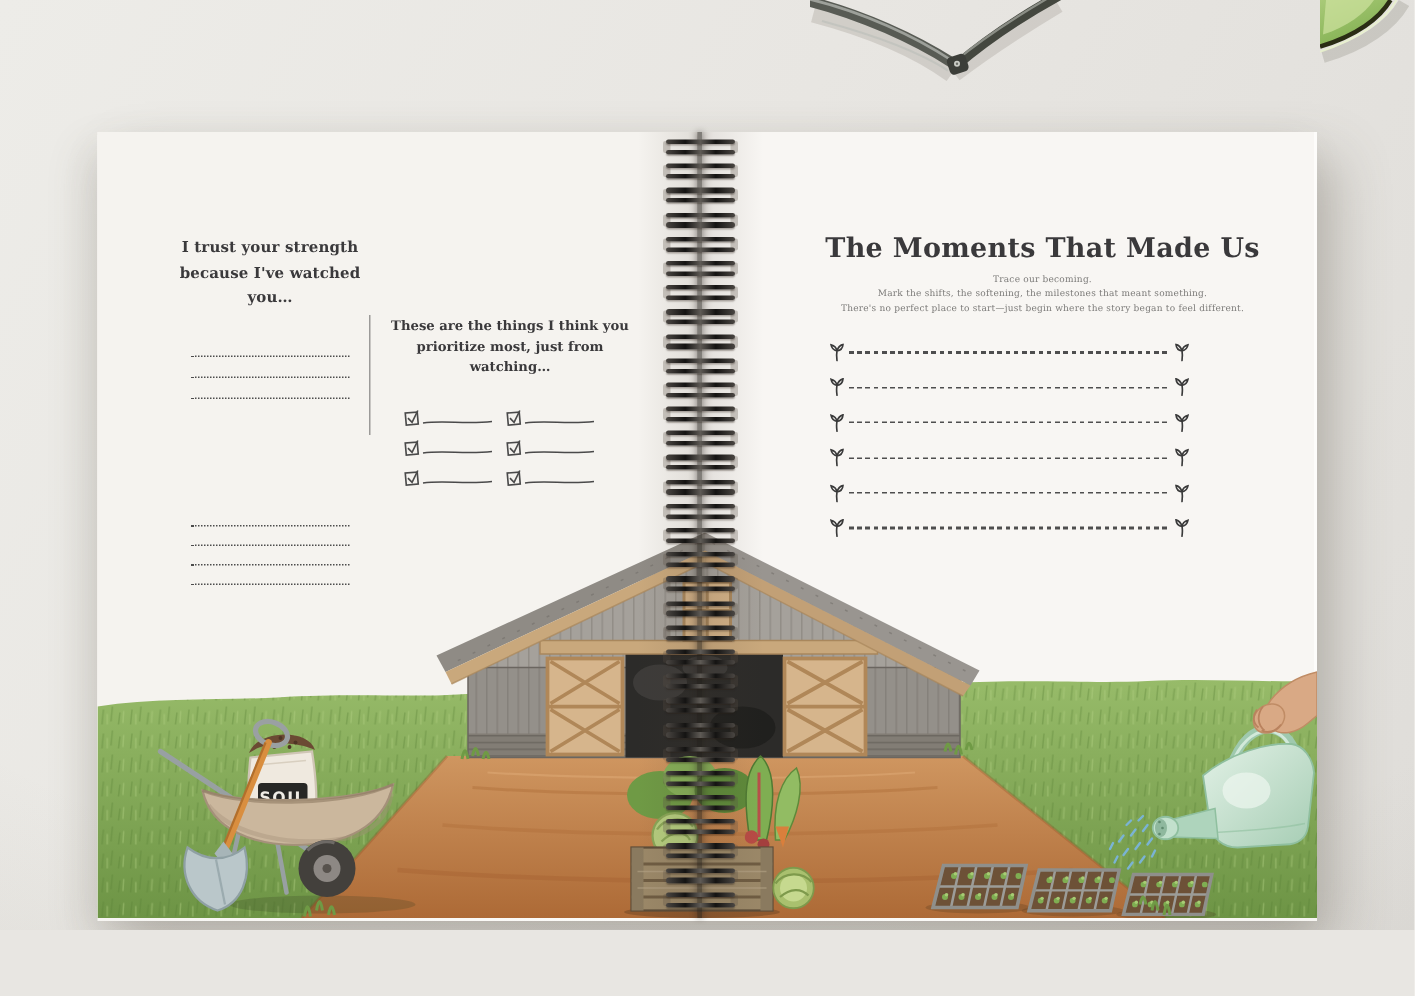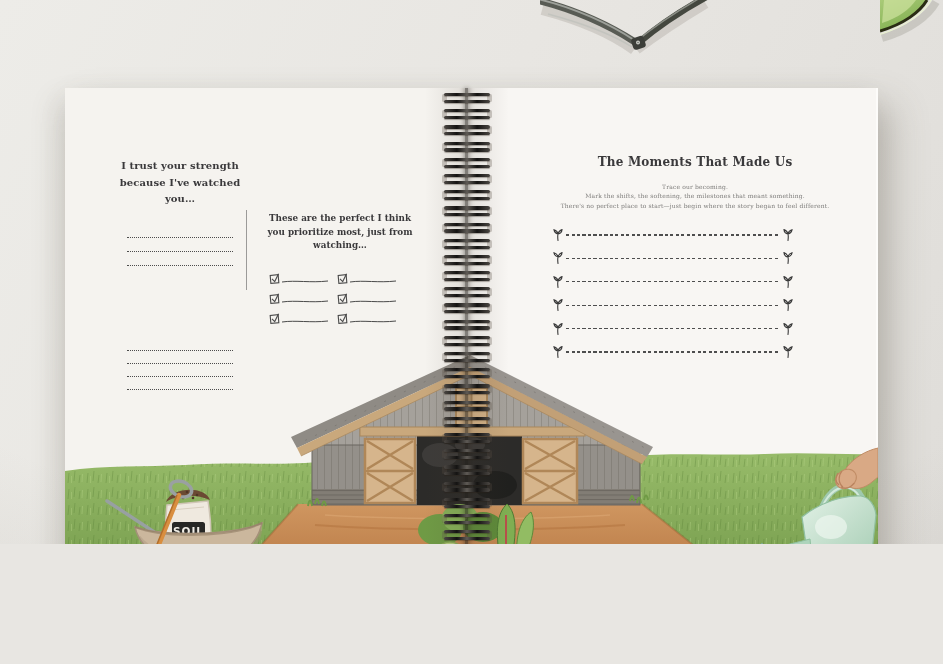--- a/index.html
+++ b/index.html
@@ -2,21 +2,21 @@
 <html><head>
 <meta charset="utf-8">
 <style>
   html,body{margin:0;padding:0;}
   body{
     width:943px;height:664px;overflow:hidden;
     font-family:"DejaVu Serif", serif;
     background:#e8e6e2;
   }
   .stage{
-    position:relative;width:943px;height:544px;overflow:hidden;
+    position:relative;width:943px;height:620px;overflow:hidden;
     background:linear-gradient(118deg,#edecE8 0%,#e8e6e2 45%,#dfddd9 100%);
   }
   .stage::after{
     content:"";position:absolute;inset:0;pointer-events:none;
     background:radial-gradient(130% 110% at 50% 38%, rgba(0,0,0,0) 55%, rgba(110,102,90,.16) 100%);
   }
   
   .glasses{position:absolute;left:540px;top:-2px;width:170px;height:58px;}
   .greenglass{position:absolute;left:880px;top:0;width:63px;height:54px;}
   
@@ -48,21 +48,21 @@
   #h1b{top:70px;} #h2b{top:187px;}
   .dots{position:absolute;z-index:10;left:62px;width:106px;}
   #dots-1{top:136px;} #dots-2{top:250px;}
   .dotline{border-bottom:1.6px dotted #4c4c4c;}
   #dots-1 .dotline{height:13px;} #dots-2 .dotline{height:12px;}
   .divider{position:absolute;left:181px;top:122px;width:1px;height:80px;background:#9b9a98;z-index:10;}
   #h3b{left:195px;top:124px;width:160px;font-size:8.8px;line-height:13.5px;}
   #checkbox-grid{position:absolute;left:203px;top:183px;width:135px;z-index:10;
     display:grid;grid-template-columns:64px 64px;column-gap:4px;row-gap:5px;}
   .cbitem{height:15px;}
-  #titleb{left:460px;top:67px;width:340px;font-size:12px;letter-spacing:.2px;}
+  #titleb{left:460px;top:67px;width:340px;font-size:18px;letter-spacing:.2px;}
   #subtb{left:440px;top:94px;width:380px;font-size:6px;line-height:9.4px;text-align:center;color:#7c7b79;letter-spacing:.15px;}
   #tracker-lines{position:absolute;left:488px;top:141px;width:240px;z-index:10;}
   .trackrow{display:flex;align-items:center;height:12px;margin-bottom:11.4px;}
   .trackrow .dash{flex:1;height:1.2px;margin:0 3px;align-self:center;
     background:repeating-linear-gradient(90deg,#4e4e4e 0 3px,transparent 3px 5.5px);}
   .trackrow svg.mir{transform:scaleX(-1);}
   
   .illus{position:absolute;left:0;top:267px;width:813px;height:257px;z-index:5;}
 </style>
 </head>
@@ -112,21 +112,21 @@
 
     <div id="dots-2" class="dots">
         <div class="dotline"></div>
         <div class="dotline"></div>
         <div class="dotline"></div>
         <div class="dotline"></div>
       </div>
 
     <div class="divider"></div>
 
-    <div id="h3b" class="ptext hd">These are the perfect I think you prioritize most, just from watching…</div>
+    <div id="h3b" class="ptext hd">These are the things I think you prioritize most, just from watching…</div>
     <div id="checkbox-grid">
         <div class="cbitem"><svg width="62" height="15" viewBox="0 0 62 15">
             <g transform="rotate(-5 7 8)">
               <rect x="2.5" y="4" width="8" height="8" fill="none" stroke="#4a4a4a" stroke-width="1.1"></rect>
               <path d="M4 7.5 L6.5 10.5 L11 3" fill="none" stroke="#4a4a4a" stroke-width="1.1"></path>
             </g>
             <path d="M14 11 C 28 9, 42 12, 60 10" fill="none" stroke="#4a4a4a" stroke-width="1"></path>
           </svg></div>
         <div class="cbitem"><svg width="62" height="15" viewBox="0 0 62 15">
             <g transform="rotate(-5 7 8)">

